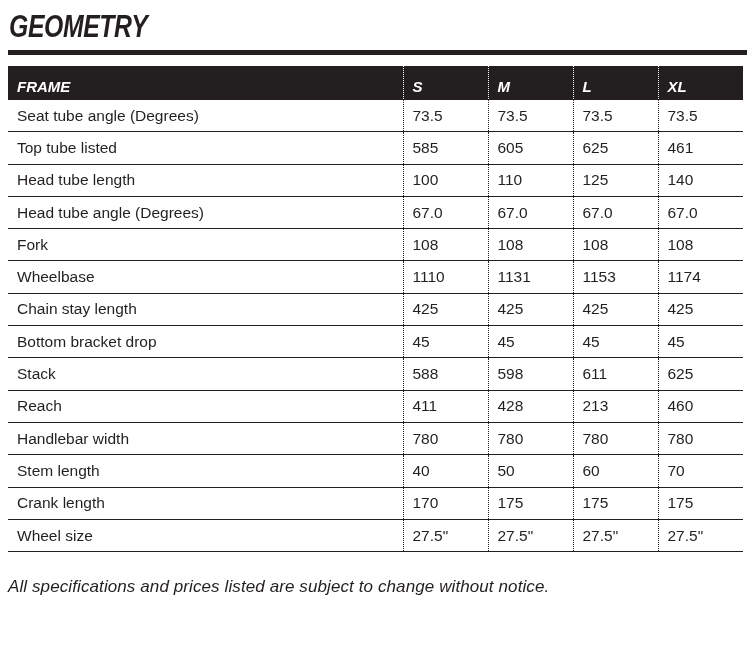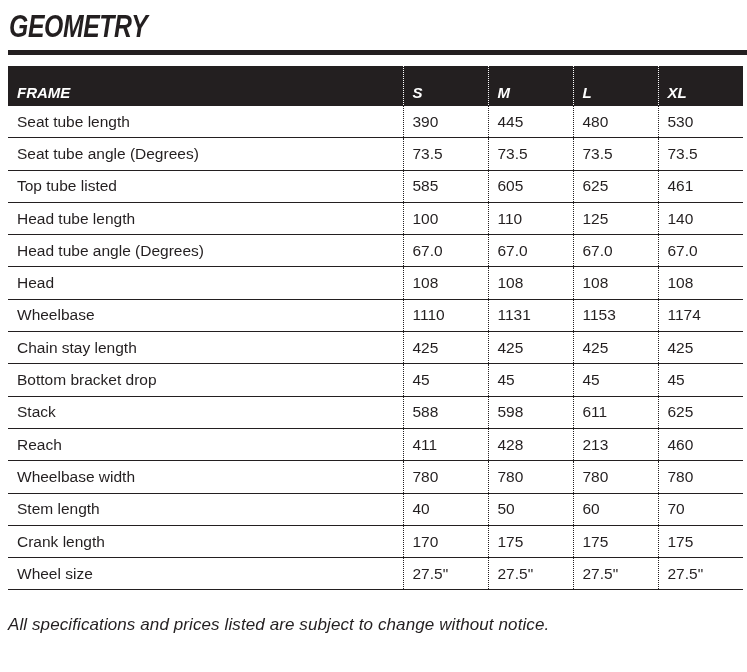--- a/index.html
+++ b/index.html
@@ -44,21 +44,21 @@
   col.col-label { width: 395px; }
   col.col-size  { width: 85px; }
   thead th {
     background: #231f20;
     color: #ffffff;
     font-style: italic;
     font-weight: bold;
     font-size: 15px;
     text-align: left;
     height: 26px;
-    padding: 13px 0 0 9px;
+    padding: 7px 0 0 9px;
     vertical-align: middle;
   }
   thead th.size-head {
     border-left: 1px dotted #ffffff;
   }
   tbody td {
     border-top: 1.5px solid #231f20;
     font-size: 15.5px;
     height: 31.3px;
     padding: 0 0 0 9px;
@@ -97,27 +97,20 @@
       <tr>
         <th>FRAME</th>
         <th class="size-head">S</th>
         <th class="size-head">M</th>
         <th class="size-head">L</th>
         <th class="size-head">XL</th>
       </tr>
     </thead>
     <tbody>
         <tr>
-          <td class="label-cell">Seat tube length</td>
-          <td class="value-cell">390</td>
-          <td class="value-cell">445</td>
-          <td class="value-cell">480</td>
-          <td class="value-cell">530</td>
-        </tr>
-        <tr>
           <td class="label-cell">Seat tube angle (Degrees)</td>
           <td class="value-cell">73.5</td>
           <td class="value-cell">73.5</td>
           <td class="value-cell">73.5</td>
           <td class="value-cell">73.5</td>
         </tr>
         <tr>
           <td class="label-cell">Top tube listed</td>
           <td class="value-cell">585</td>
           <td class="value-cell">605</td>
@@ -132,21 +125,21 @@
           <td class="value-cell">140</td>
         </tr>
         <tr>
           <td class="label-cell">Head tube angle (Degrees)</td>
           <td class="value-cell">67.0</td>
           <td class="value-cell">67.0</td>
           <td class="value-cell">67.0</td>
           <td class="value-cell">67.0</td>
         </tr>
         <tr>
-          <td class="label-cell">Head</td>
+          <td class="label-cell">Fork</td>
           <td class="value-cell">108</td>
           <td class="value-cell">108</td>
           <td class="value-cell">108</td>
           <td class="value-cell">108</td>
         </tr>
         <tr>
           <td class="label-cell">Wheelbase</td>
           <td class="value-cell">1110</td>
           <td class="value-cell">1131</td>
           <td class="value-cell">1153</td>
@@ -174,21 +167,21 @@
           <td class="value-cell">625</td>
         </tr>
         <tr>
           <td class="label-cell">Reach</td>
           <td class="value-cell">411</td>
           <td class="value-cell">428</td>
           <td class="value-cell">213</td>
           <td class="value-cell">460</td>
         </tr>
         <tr>
-          <td class="label-cell">Wheelbase width</td>
+          <td class="label-cell">Handlebar width</td>
           <td class="value-cell">780</td>
           <td class="value-cell">780</td>
           <td class="value-cell">780</td>
           <td class="value-cell">780</td>
         </tr>
         <tr>
           <td class="label-cell">Stem length</td>
           <td class="value-cell">40</td>
           <td class="value-cell">50</td>
           <td class="value-cell">60</td>

